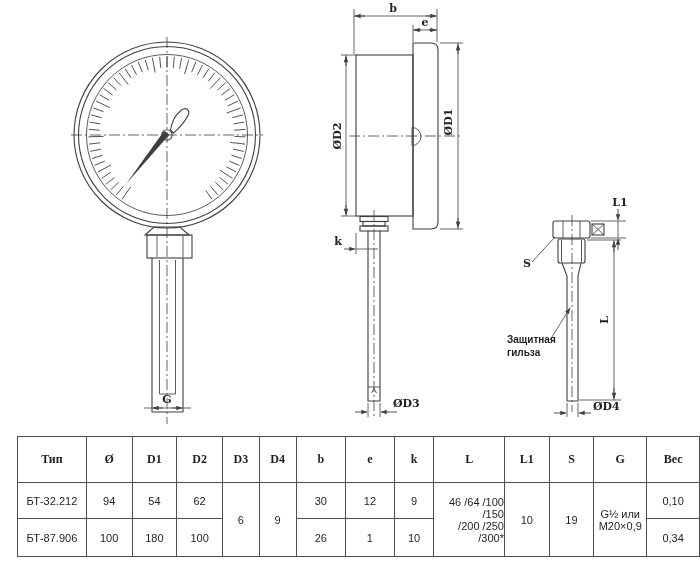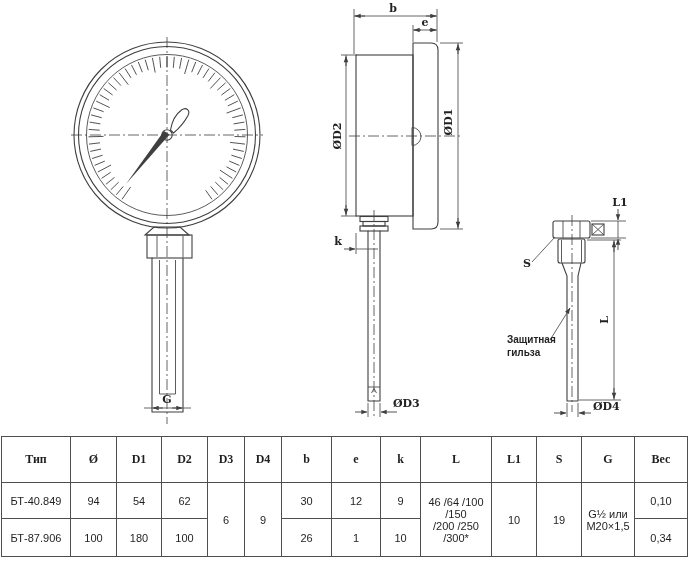--- a/index.html
+++ b/index.html
@@ -10,27 +10,27 @@
   .obj   {stroke:#3f3f3f;stroke-width:1.1;fill:none;stroke-linecap:round;}
   .objthin{stroke:#4a4a4a;stroke-width:0.9;fill:none;}
   .dimln {stroke:#555555;stroke-width:0.9;fill:none;}
   .cl    {stroke:#555555;stroke-width:0.9;fill:none;stroke-dasharray:11 3 2 3;}
   .arrseg{stroke:#3f3f3f;stroke-width:0.9;fill:none;}
   .solid {fill:#3f3f3f;stroke:none;}
   .dimtx {font-family:"DejaVu Serif","Liberation Serif",serif;font-weight:bold;font-size:11px;fill:#222222;}
   .annotx{font-family:"Liberation Sans",sans-serif;font-weight:bold;font-size:10px;fill:#222222;}
   #dial-ticks line{stroke:#3f3f3f;stroke-width:0.9;}
   
-  #spec-table{position:absolute;left:1px;top:436px;border-collapse:collapse;table-layout:fixed;}
+  #spec-table{position:absolute;left:17px;top:436px;border-collapse:collapse;table-layout:fixed;}
   #spec-table th,#spec-table td{border:1px solid #4f4f4f;text-align:center;vertical-align:middle;
       padding:0;background:#ffffff;overflow:hidden;}
   #spec-table th{font-family:"Liberation Serif","DejaVu Serif",serif;font-weight:bold;font-size:12px;}
   #spec-table td{font-family:"Liberation Sans",sans-serif;font-size:11px;}
   .two-line{font-size:10.5px;line-height:12px;}
-  .l-cell{text-align:center;display:inline-block;}
+  .l-cell{text-align:right;display:inline-block;}
 </style>
 </head>
 <body>
 
 <div id="page">
 
 <svg width="700" height="436" viewBox="0 0 700 436">
   <defs>
     <marker id="ar" viewBox="0 0 10 10" refX="9.5" refY="5" markerWidth="9" markerHeight="6" markerUnits="userSpaceOnUse" orient="auto-start-reverse">
       <path d="M0,1.2 L10,5 L0,8.8 Z" fill="#3f3f3f"></path>
@@ -230,33 +230,33 @@
     <th>b</th>
     <th>e</th>
     <th>k</th>
     <th>L</th>
     <th>L1</th>
     <th>S</th>
     <th>G</th>
     <th>Вес</th>
   </tr>
   <tr style="height:36px">
-    <td>БТ-40.849</td>
+    <td>БТ-32.212</td>
     <td>94</td>
     <td>54</td>
     <td>62</td>
     <td rowspan="2">6</td>
     <td rowspan="2">9</td>
     <td>30</td>
     <td>12</td>
     <td>9</td>
     <td rowspan="2" class="two-line"><span class="l-cell"><span>46 /64 /100 /150</span><br><span>/200 /250 /300*</span></span></td>
     <td rowspan="2">10</td>
     <td rowspan="2">19</td>
-    <td rowspan="2" class="two-line"><span>G½ или</span><br><span>M20×1,5</span></td>
+    <td rowspan="2" class="two-line"><span>G½ или</span><br><span>M20×0,9</span></td>
     <td>0,10</td>
   </tr>
   <tr style="height:38px">
     <td>БТ-87.906</td>
     <td>100</td>
     <td>180</td>
     <td>100</td>
     <td>26</td>
     <td>1</td>
     <td>10</td>

